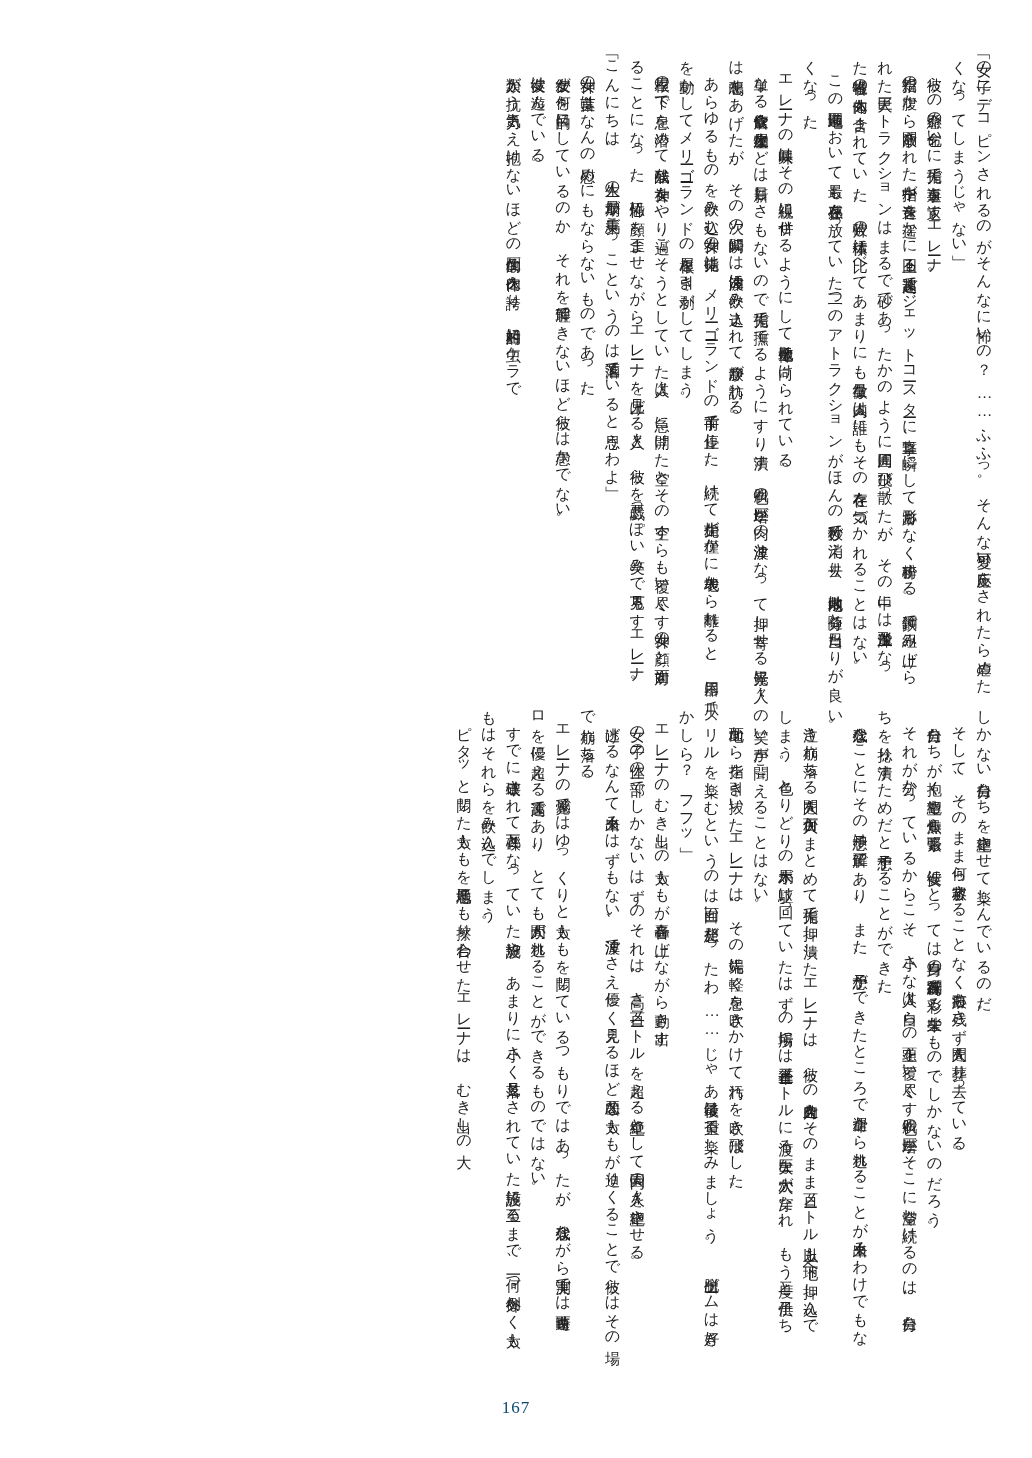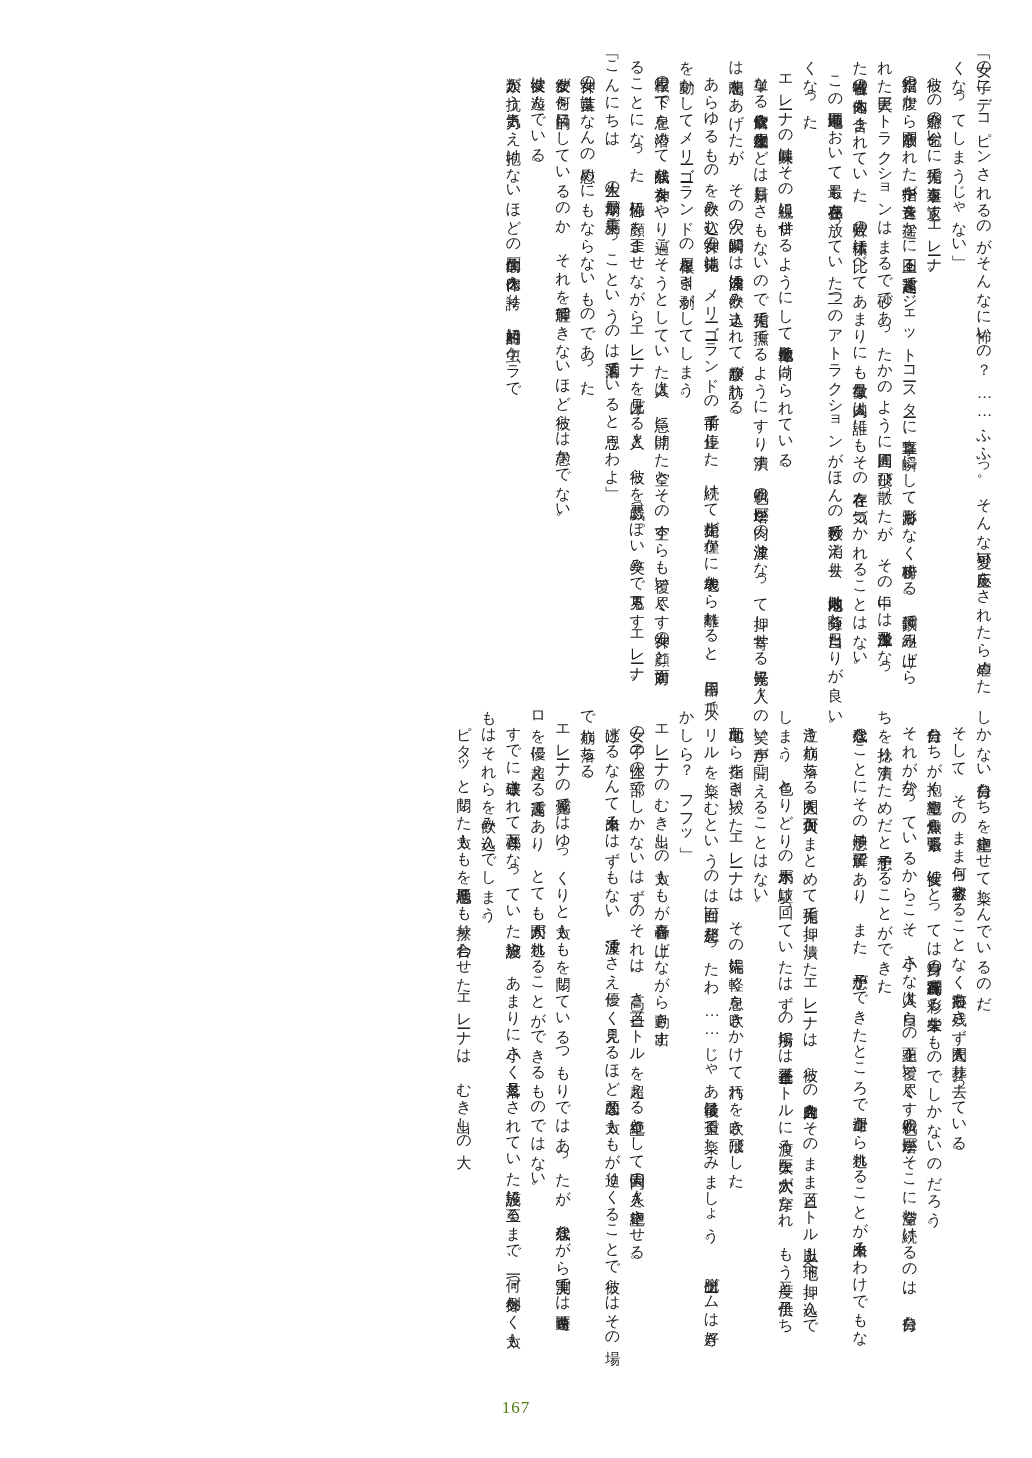--- a/index.html
+++ b/index.html
@@ -27,21 +27,21 @@
     white-space: pre-wrap;
   }
   .page-number {
     position: absolute;
     left: 0;
     right: 0;
     bottom: 40px;
     text-align: center;
     font-size: 17px;
     font-family: "Liberation Serif", "DejaVu Serif", serif;
-    color: #4d7c0f;
+    color: #0c4a6e;
     letter-spacing: 1px;
   }
   .wrap-top {
     position: absolute;
     top: 50px;
     right: 36px;
     width: 780px;
     height: 640px;
   }
   .wrap-bottom {

